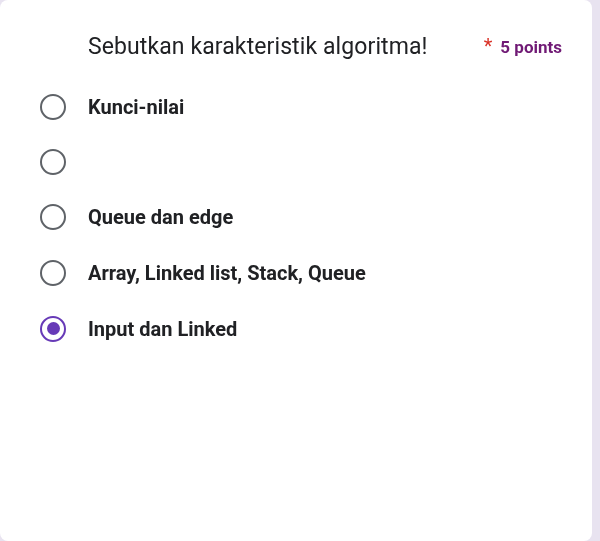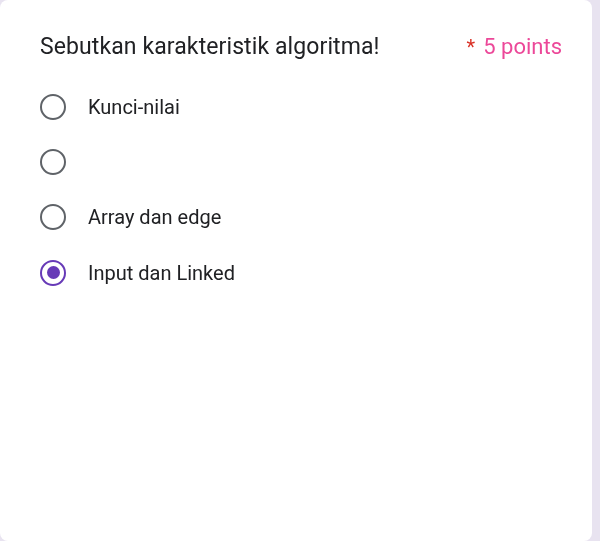--- a/index.html
+++ b/index.html
@@ -27,46 +27,49 @@
       align-items: flex-start;
       margin-bottom: 28px;
     }
     .question-text {
       font-size: 23px;
       color: #202124;
       line-height: 1.5;
       flex: 1;
       padding-right: 20px;
       letter-spacing: 0.1px;
+      margin-left: 48px;
     }
     .points-wrap {
       display: flex;
       align-items: baseline;
       gap: 8px;
       white-space: nowrap;
       padding-top: 4px;
     }
     .required-star {
       color: #d93025;
       font-size: 20px;
     }
     .points-text {
-      color: #ec4899;
-      font-size: 22px;
+      color: #701a75;
+      font-size: 17px;
+      font-weight: bold;
     }
     .options {
       display: flex;
       flex-direction: column;
       gap: 28px;
     }
     .option-row {
       display: flex;
       align-items: center;
       gap: 22px;
       cursor: pointer;
+      font-weight: bold;
     }
     .radio {
       width: 26px;
       height: 26px;
       flex-shrink: 0;
       display: flex;
       align-items: center;
       justify-content: center;
     }
     .radio-outer {
@@ -121,23 +124,29 @@
     <div class="option-row">
       <div class="radio">
         <div class="radio-outer"></div>
       </div>
     </div>
 
     <div class="option-row">
       <div class="radio">
         <div class="radio-outer"></div>
       </div>
-      <div class="option-label">Array dan edge</div>
+      <div class="option-label">Queue dan edge</div>
     </div>
 
+    <div class="option-row">
+      <div class="radio">
+        <div class="radio-outer"></div>
+      </div>
+      <div class="option-label">Array, Linked list, Stack, Queue</div>
+    </div>
 
     <div class="option-row">
       <div class="radio">
         <div class="radio-outer selected">
             <div class="radio-inner"></div>
           </div>
       </div>
       <div class="option-label">Input dan Linked</div>
     </div>
 

